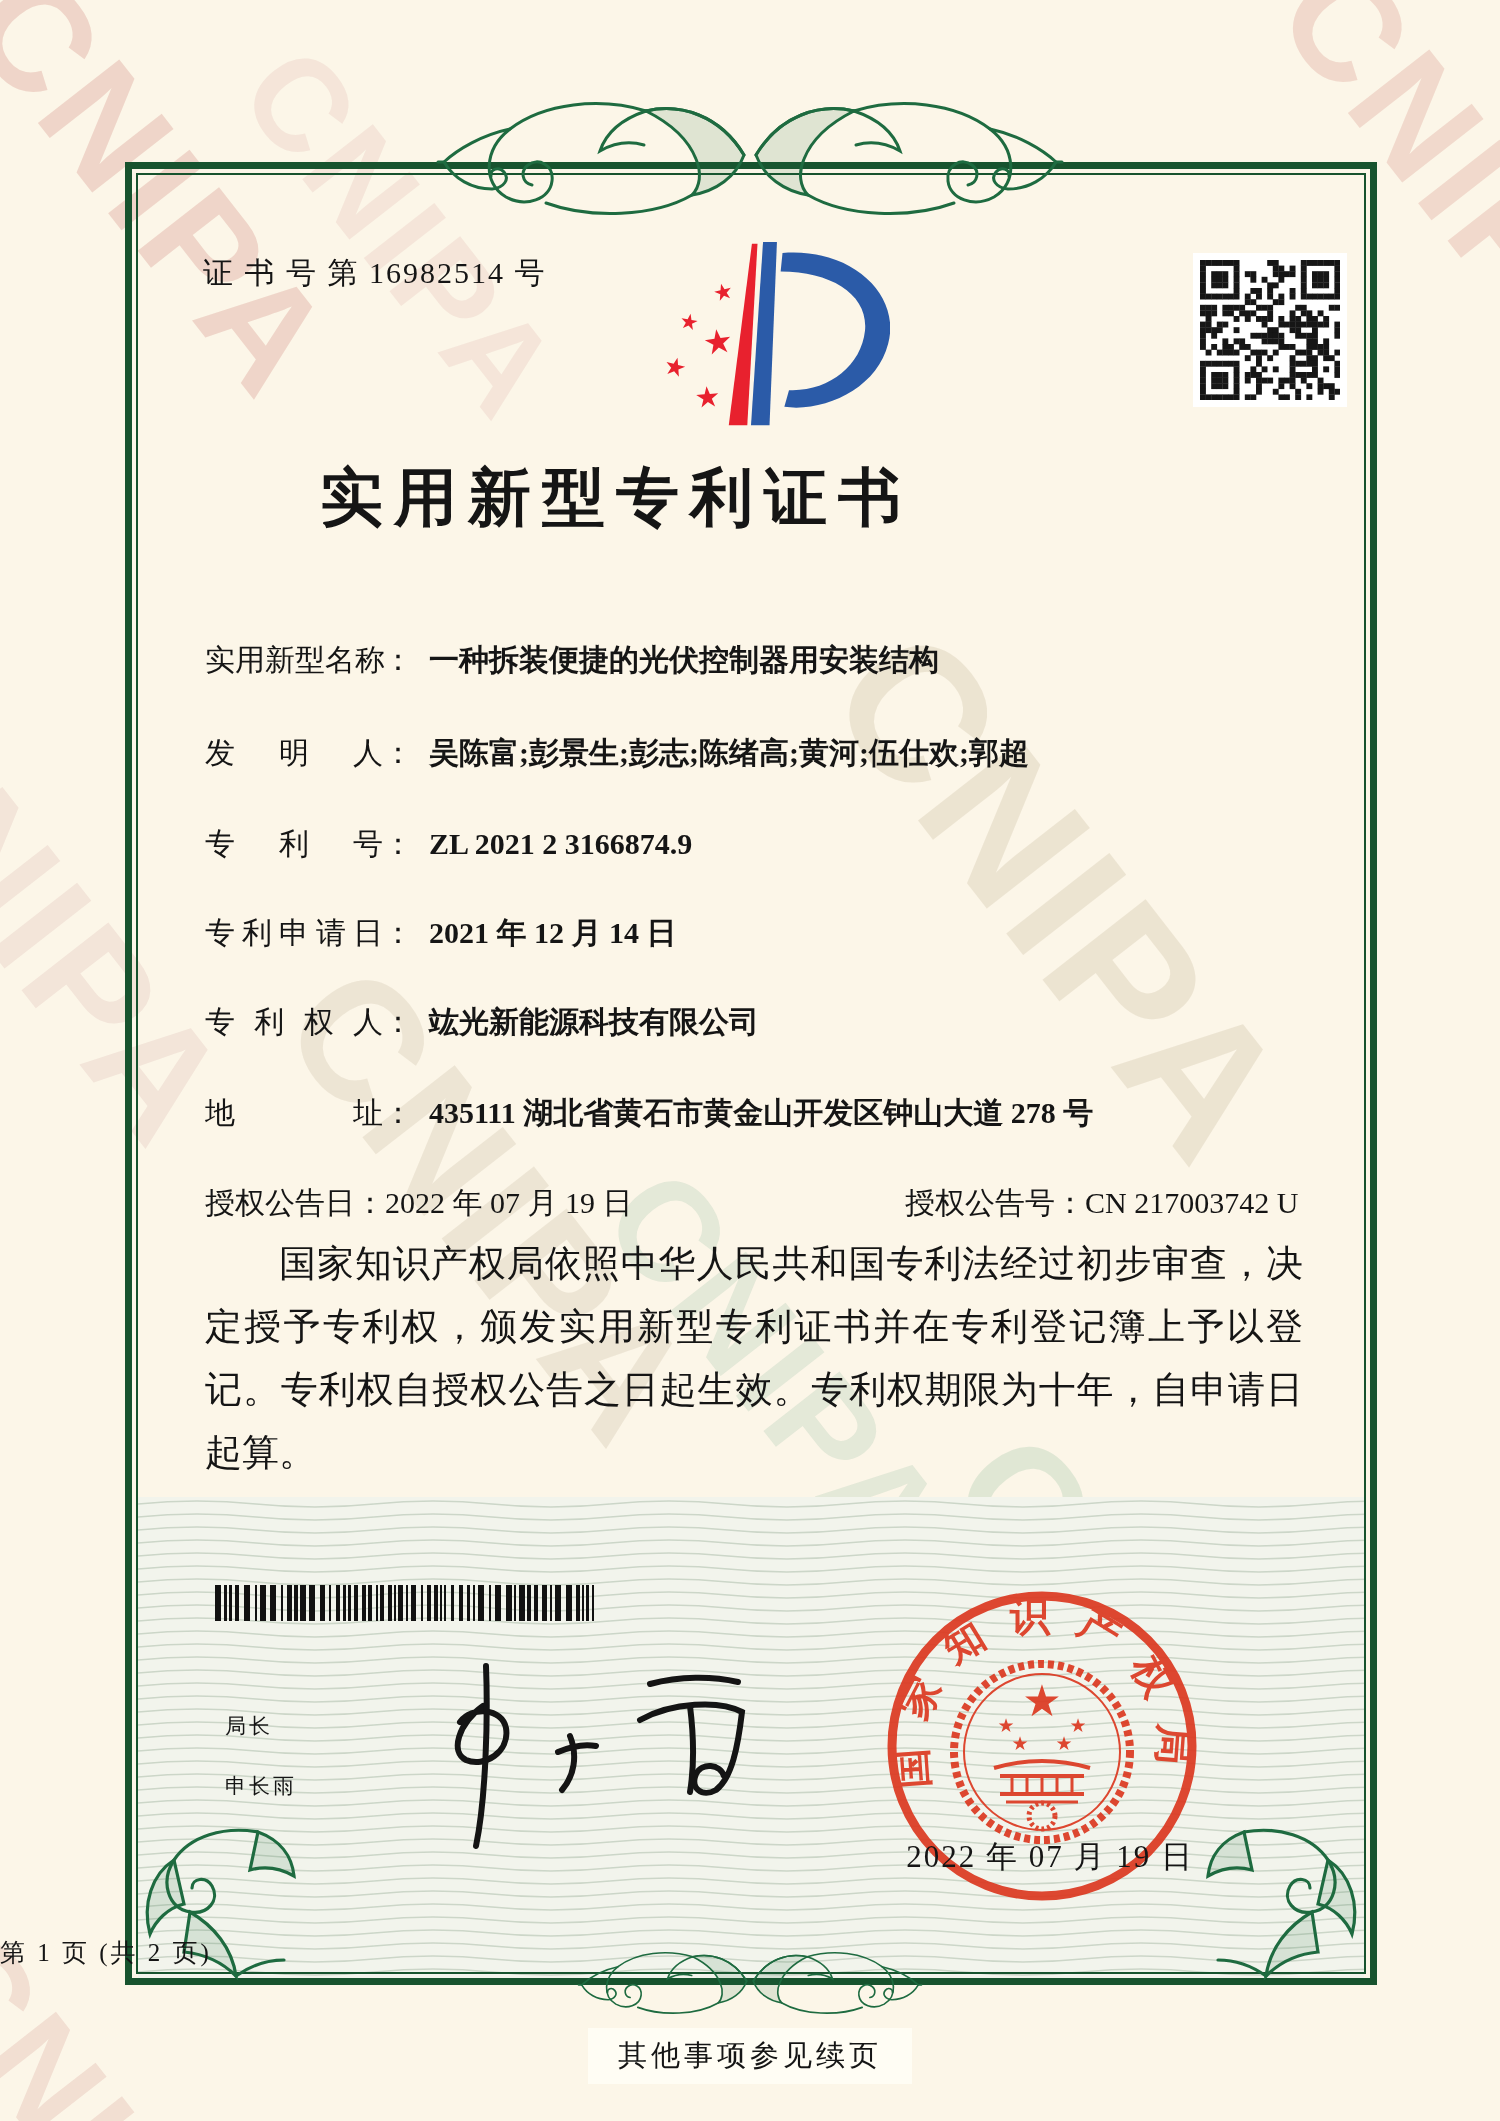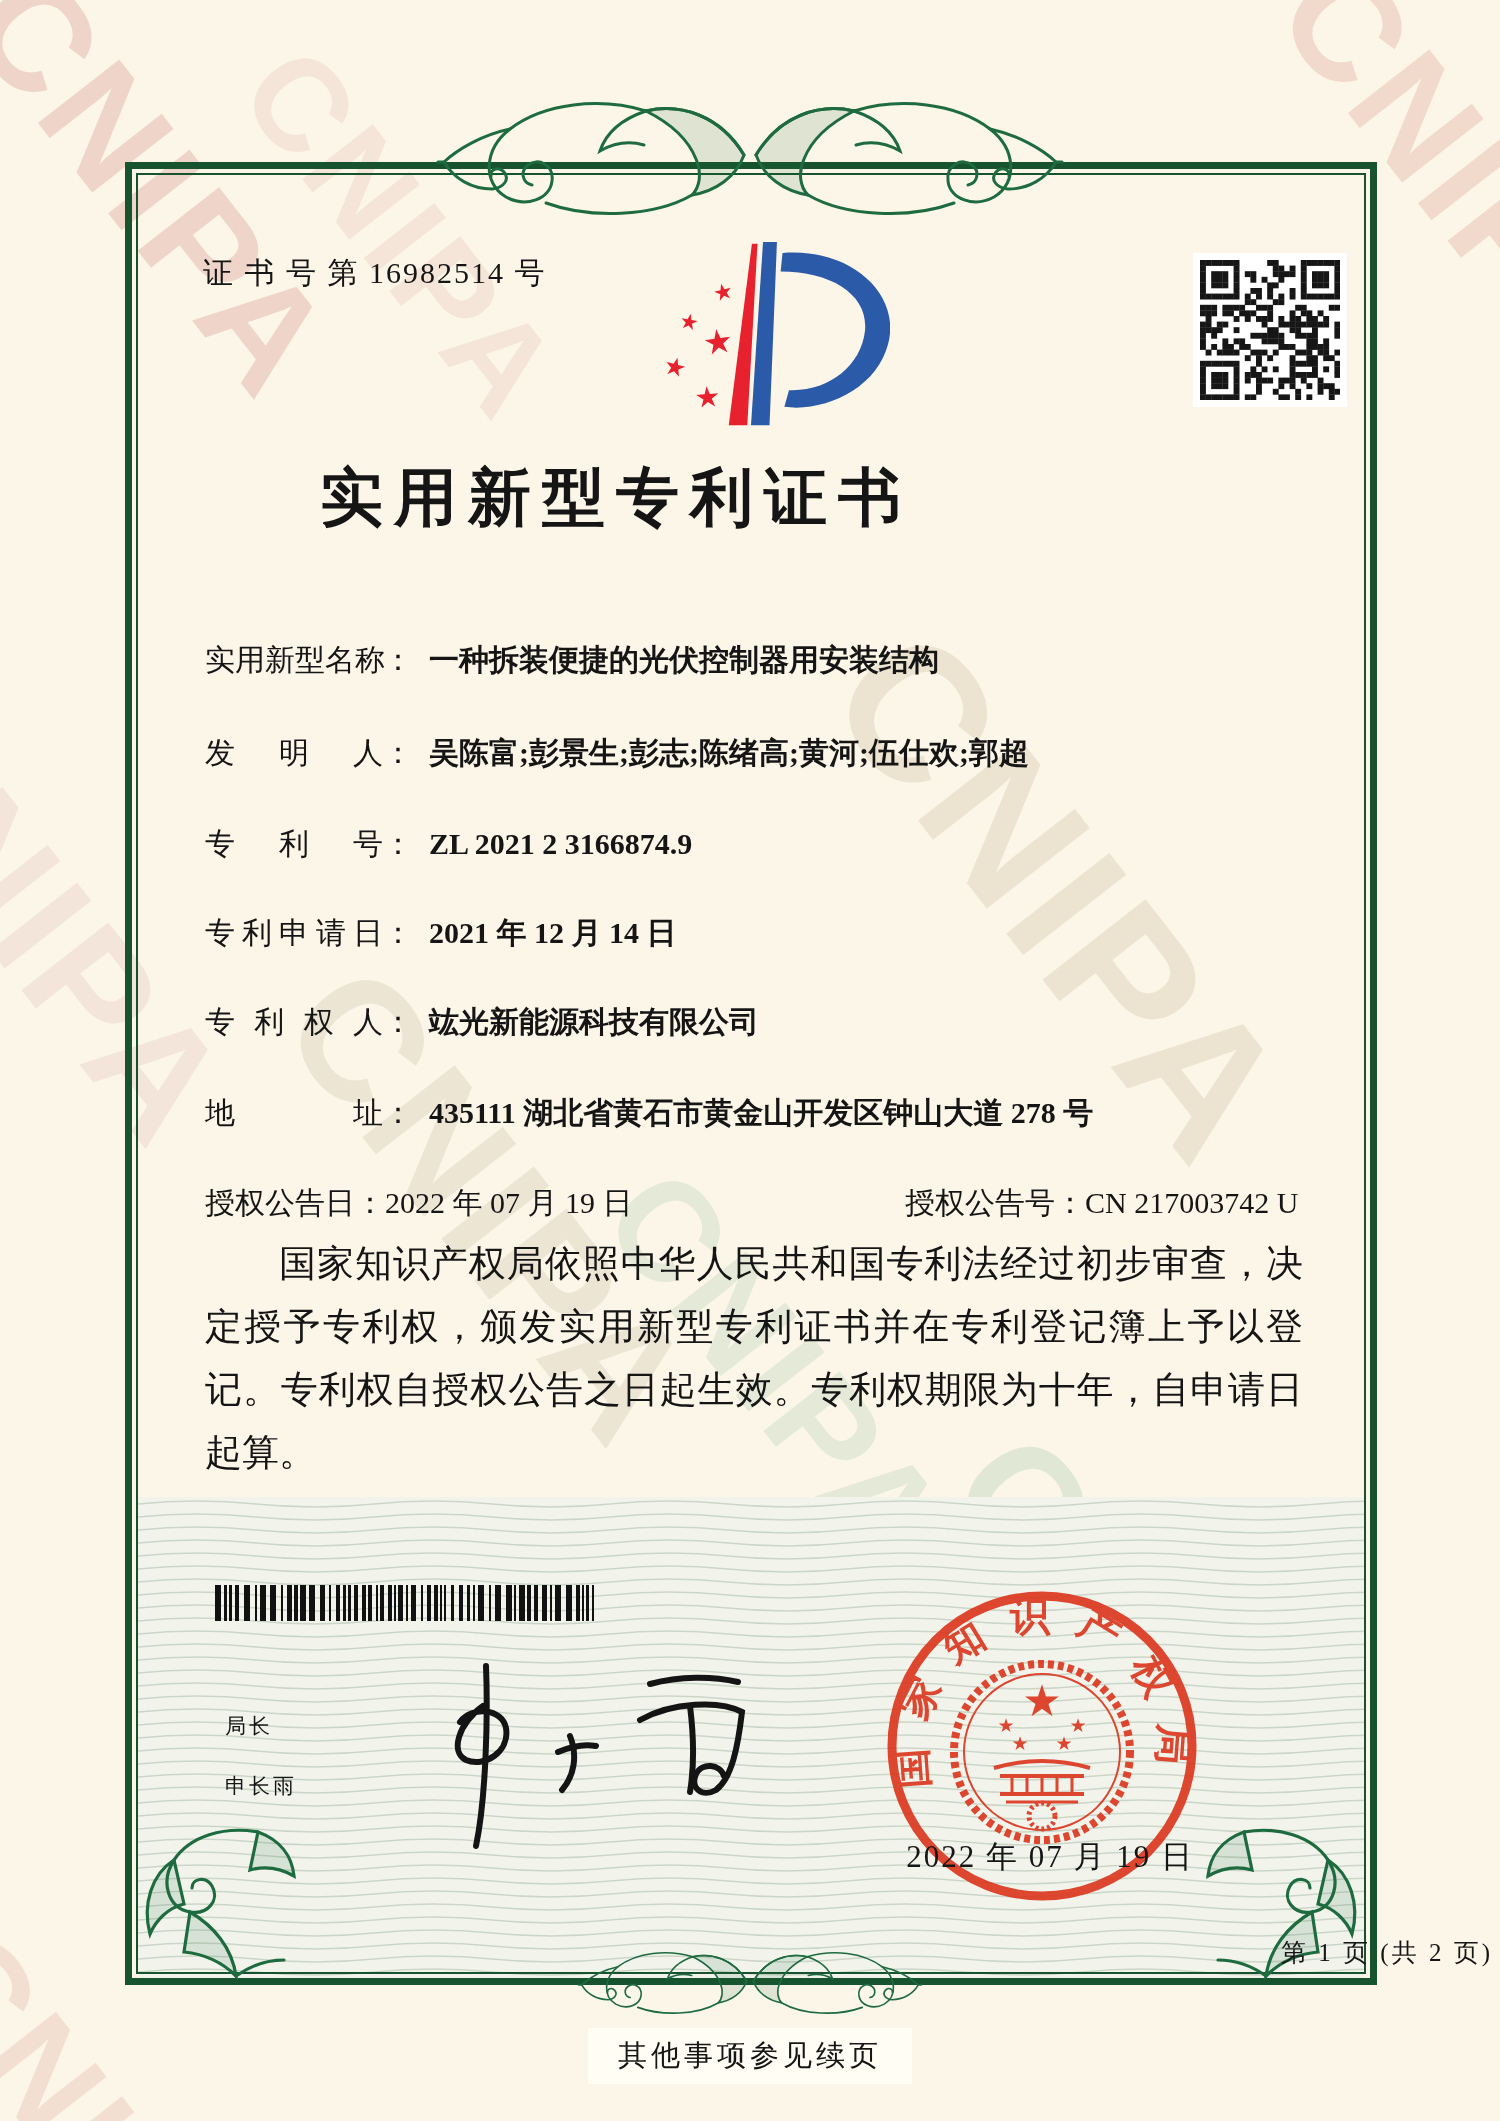--- a/index.html
+++ b/index.html
@@ -27,21 +27,21 @@
   .grant-right{left:905px;top:1183px;font-size:30px;}
   .paras{left:205px;top:1232px;width:1098px;font-size:37px;line-height:63px;
          text-align:justify;}
   .paras p{margin:0;text-indent:2em;}
   .barcode{left:215px;top:1585px;line-height:0;}
   .signer{left:225px;font-size:21px;letter-spacing:3px;}
   .sig{left:388px;top:1648px;line-height:0;}
   .seal{left:882px;top:1586px;line-height:0;opacity:.93;}
   .sealdate{left:890px;top:1836px;width:320px;text-align:center;font-size:31px;
             letter-spacing:2px;z-index:4;}
-  .pageno{left:0;top:1936px;width:1493px;text-align:right;font-size:25px;letter-spacing:3px;}
+  .pageno{left:0;top:1936px;width:1493px;text-align:left;font-size:25px;letter-spacing:3px;}
   .note{left:0;top:2028px;width:1500px;text-align:center;}
   .note span{display:inline-block;background:#fffdf4;padding:8px 30px;font-size:29px;
              letter-spacing:4px;}
 </style>
 </head>
 <body>
 
 <div class="page">
 
   <div class="wm" style="left:70px;top:-60px;font-size:150px;color:rgba(219,160,150,.38);">CNIPA</div>

